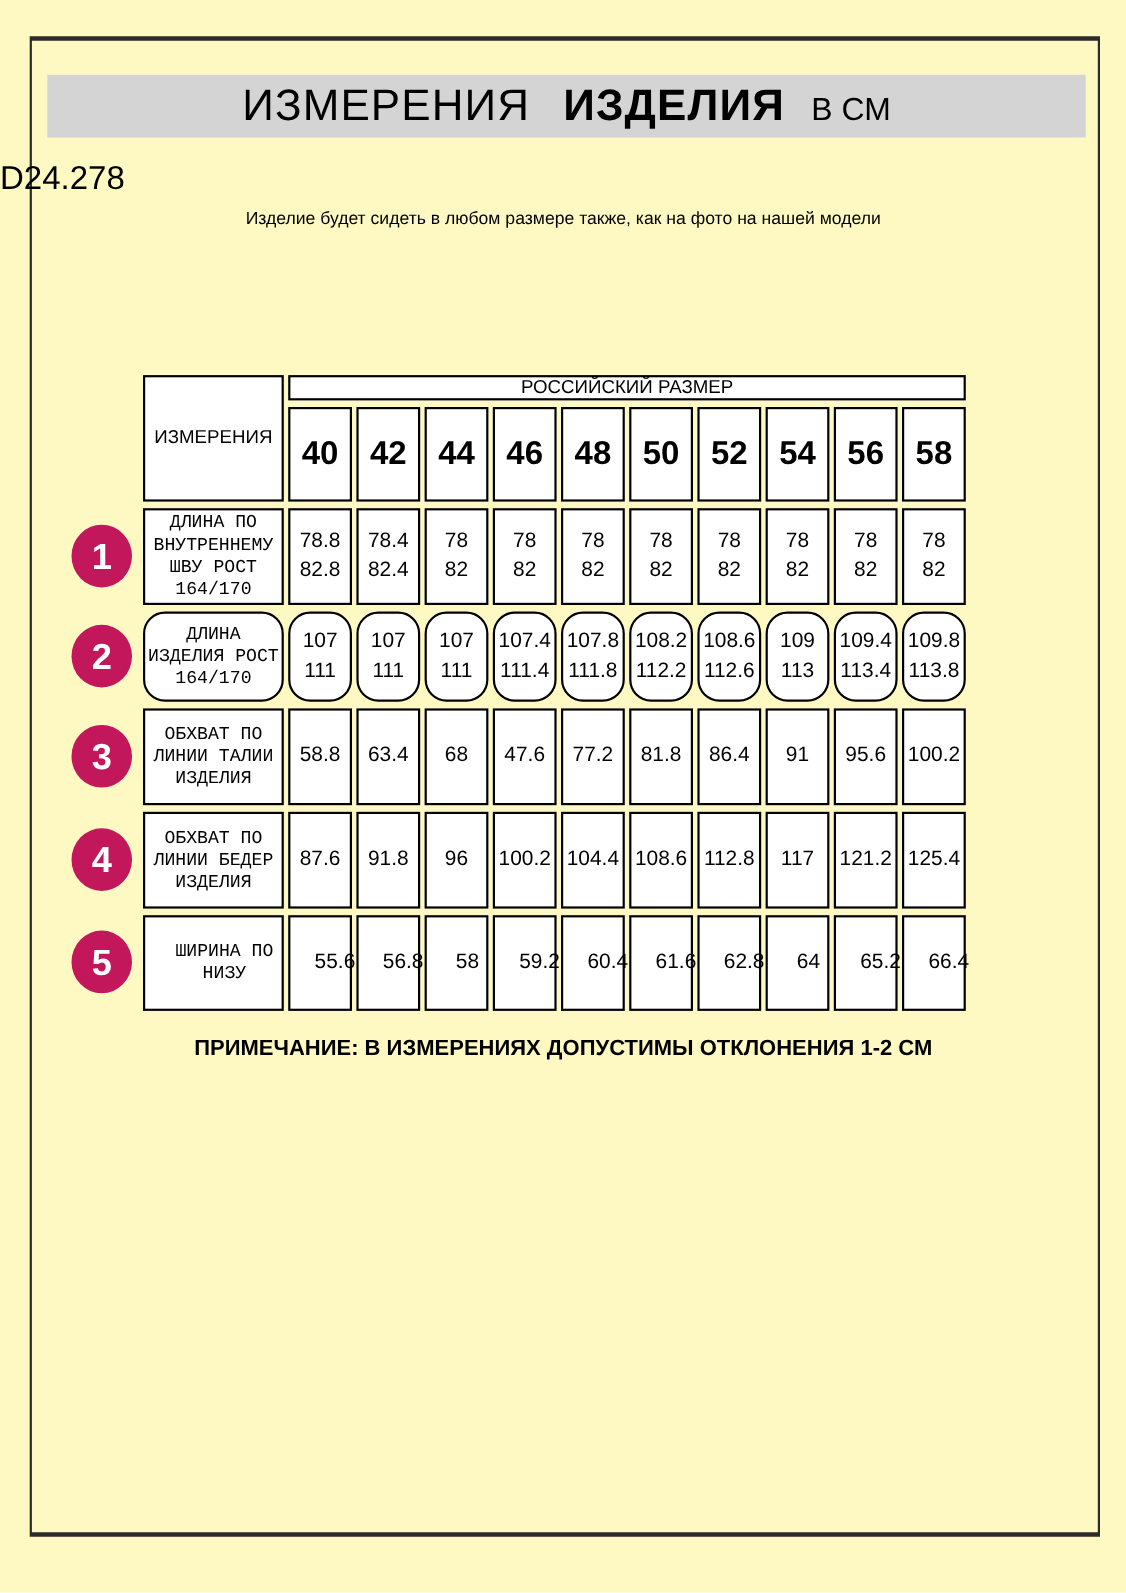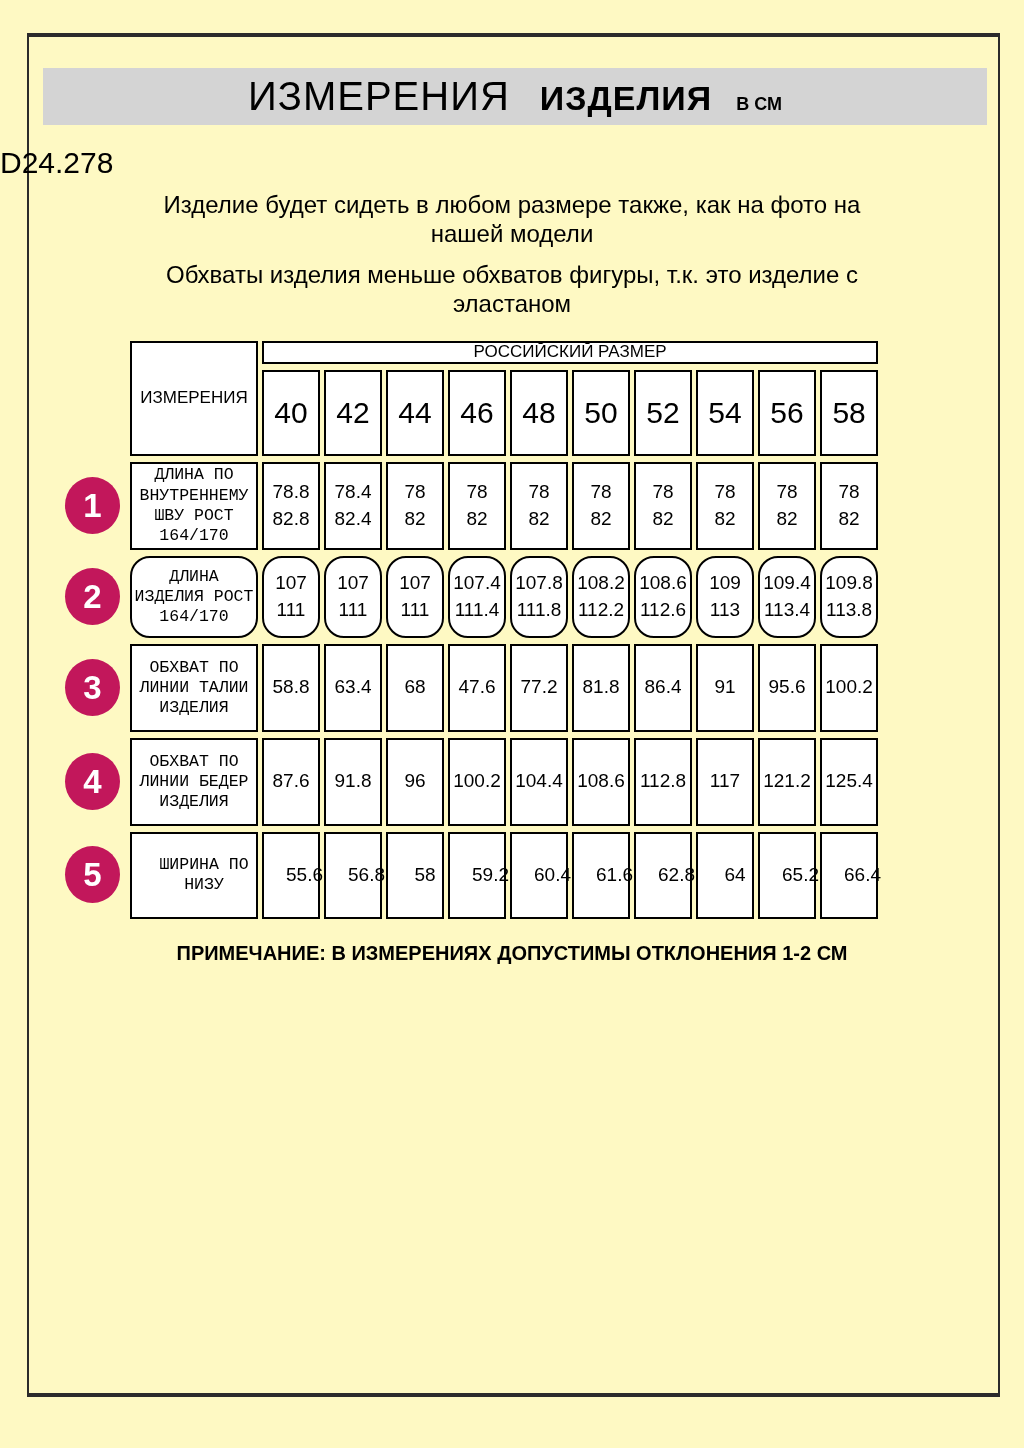--- a/index.html
+++ b/index.html
@@ -20,48 +20,48 @@
     border-right:2px solid #2b2b2b;
   }
   .banner{
     position:absolute;left:43px;top:68px;
     width:944px;height:57px;
     background:#d4d4d4;
     display:flex;align-items:baseline;justify-content:center;
     padding-top:6px;box-sizing:border-box;
   }
   .banner .w1{font-size:40px;font-weight:400;letter-spacing:1px;}
-  .banner .w2{font-size:34px;font-weight:700;letter-spacing:1px;margin-left:30px;}
-  .banner .w3{font-size:18px;font-weight:700;margin-left:24px;text-align:center;}
+  .banner .w2{font-size:40px;font-weight:700;letter-spacing:1px;margin-left:30px;}
+  .banner .w3{font-size:29px;font-weight:400;margin-left:24px;text-align:center;}
   .model-code{
     position:absolute;left:0;top:146px;width:100%;
     font-size:30px;font-weight:400;
   }
   .para{
     position:absolute;left:50%;transform:translateX(-50%);
     width:740px;text-align:center;
-    font-size:24px;line-height:1.22;margin:0;
+    font-size:16px;line-height:1.22;margin:0;
   }
   .para.p1{top:190px;}
   .para.p2{top:260px;}
   .size-table{
     position:absolute;left:126px;top:335px;
     border-collapse:separate;border-spacing:4px 6px;
     table-layout:fixed;width:752px;
   }
   .size-table td{
     border:2px solid #000;
     box-sizing:border-box;
     text-align:center;vertical-align:middle;
     padding:0 2px;
     background:#fff;
   }
   .corner-cell{font-size:17px;}
   .group-cell{font-size:17px;height:22px;line-height:1.1;}
-  .size-cell{font-size:30px;font-weight:400;height:86px;}
+  .size-cell{font-size:30px;font-weight:700;height:86px;}
   .label-cell{font-size:16.5px;line-height:1.22;overflow-wrap:break-word;font-family:Liberation Mono, monospace;}
   .value-cell{font-size:19px;line-height:1.4;white-space:pre-line;}
   tbody tr:nth-child(1) td{height:88px;}
   tbody tr:nth-child(2) td{height:82px;border-radius:20px;}
   tbody tr:nth-child(3) td{height:88px;}
   tbody tr:nth-child(4) td{height:88px;}
   tbody tr:nth-child(5) td{height:87px;padding-left:22px;}
   .badge{
     position:absolute;left:65px;
     width:55px;height:57px;border-radius:50%;
@@ -83,21 +83,20 @@
 
   <div class="banner" style="background: rgb(212, 212, 212);">
     <span class="w1">ИЗМЕРЕНИЯ</span>
     <span class="w2">ИЗДЕЛИЯ</span>
     <span class="w3">В СМ</span>
   </div>
 
   <div class="model-code">D24.278</div>
 
   <p class="para p1">Изделие будет сидеть в любом размере также, как на фото на нашей модели</p>
-  <p class="para p2">Обхваты изделия меньше обхватов фигуры, т.к. это изделие с эластаном</p>
 
   <table class="size-table">
     <colgroup>
       <col style="width:128px">
       <col span="10" style="width:58px">
     </colgroup>
     <thead>
       <tr>
         <td class="corner-cell" rowspan="2">ИЗМЕРЕНИЯ</td>
         <td class="group-cell" colspan="10">РОССИЙСКИЙ РАЗМЕР</td>

